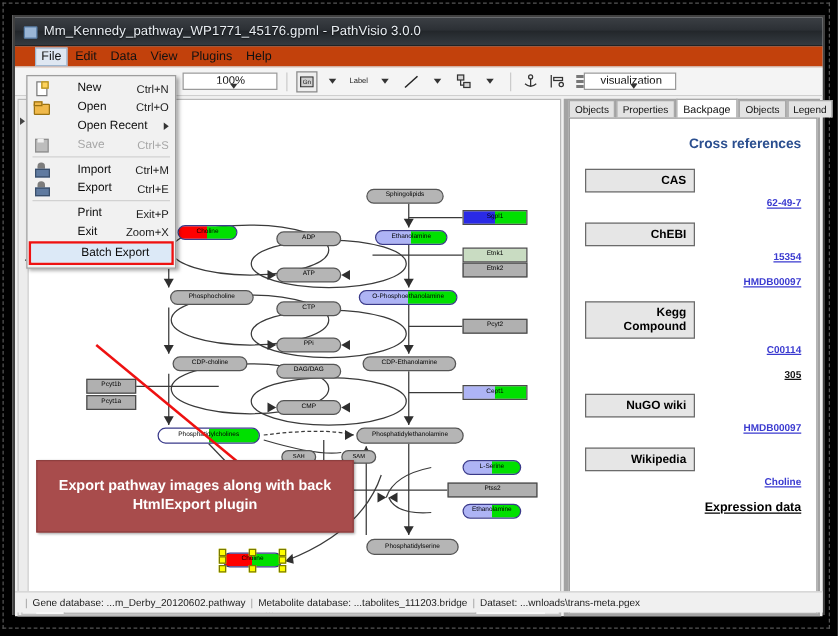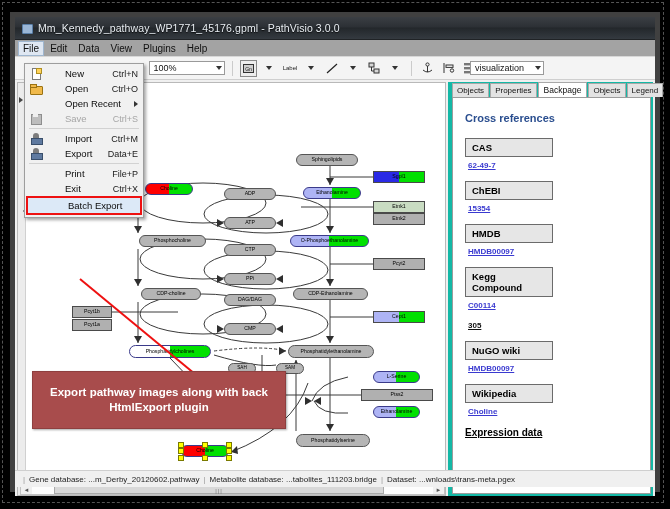--- a/index.html
+++ b/index.html
@@ -5,46 +5,46 @@
   html,body{margin:0;padding:0;background:#000;}
   body{width:670px;height:509px;overflow:hidden;font-family:"Liberation Sans",sans-serif;}
 
   #shot{position:relative;width:670px;height:509px;background:#000;}
 
   
   .outer-dash{position:absolute;left:2px;top:2px;width:662px;height:501px;border:1px dashed #555;box-sizing:border-box;}
 
   
   .window{position:absolute;left:10px;top:12px;width:650px;height:480px;background:#f0f0f0;
-          border:5px solid #404040;box-sizing:border-box;box-shadow:0 0 3px #000;}
+          border:2px solid #404040;box-sizing:border-box;box-shadow:0 0 3px #000;}
 
   
   .titlebar{position:relative;height:22px;
      background:linear-gradient(to bottom,#3b3f44 0%,#2c3035 45%,#23272b 50%,#343a40 100%);
      border-bottom:1px solid #202326;}
   .titlebar .tb-inner{display:flex;align-items:center;height:22px;padding-left:6px;}
   .tb-icon{width:12px;height:12px;margin-right:5px;position:relative;}
   .tb-icon:before{content:"";position:absolute;left:1px;top:2px;width:9px;height:8px;
       background:#9ab6d6;border:1px solid #5a7fa8;border-radius:1px;}
   .tb-title{font-size:10.5px;color:#e9eef3;white-space:nowrap;letter-spacing:.1px;
       text-shadow:0 1px 1px rgba(0,0,0,.8);}
 
   
-  .menubar{height:16px;background:#a3a3a3;border-bottom:1px solid #d7d7d7;
-     display:flex;align-items:flex-end;padding-left:3px;}
+  .menubar{height:16px;background:#c2410c;border-bottom:1px solid #d7d7d7;
+     display:flex;align-items:flex-end;padding-left:16px;}
   .menubar .mi{font-size:10px;color:#111;padding:1px 5px;margin-right:1px;line-height:13px;}
   .menubar .mi.active{background:#dfe7f2;border:1px solid #9fb6cf;padding:0px 4px;}
 
   
   .toolbar{height:22px;background:#f4f4f4;border-bottom:1px solid #cfcfcf;
       display:flex;align-items:center;padding-left:6px;gap:4px;position:relative;}
   .tb-sep{width:1px;height:15px;background:#cbcbcb;margin:0 3px;}
   .zoom-lab{font-size:9px;color:#111;margin-left:98px;}
   .combo{height:14px;background:#fff;border:1px solid #9a9a9a;display:flex;align-items:center;
-      justify-content:space-between;font-size:9px;color:#111;padding:0 2px 0 4px;box-sizing:border-box;}
+      justify-content:space-between;font-size:9px;color:#111;padding:0 2px 0 4px;box-sizing:border-box;flex-direction:column;}
   .combo .cv{white-space:nowrap;overflow:hidden;}
   .caret{width:0;height:0;border-left:3px solid transparent;border-right:3px solid transparent;
       border-top:4px solid #333;margin-left:4px;}
   .tbtn{width:15px;height:15px;border:1px solid transparent;display:flex;align-items:center;
       justify-content:center;font-size:8px;color:#222;position:relative;}
   .tbtn.framed{border:1px solid #8a8a8a;background:#eee;}
   .mini-caret{width:0;height:0;border-left:3px solid transparent;border-right:3px solid transparent;
       border-top:4px solid #333;}
   .lbl-btn{font-size:6px;color:#222;}
 
@@ -104,21 +104,21 @@
       display:flex;flex-direction:column;align-items:center;justify-content:center;
       color:#fff;font-weight:bold;font-size:11.5px;line-height:15px;text-align:center;
       box-shadow:1px 1px 2px rgba(0,0,0,.35);z-index:20;}
   .callout .hl{color:#69e04a;}
 
   
   .selnode{position:absolute;z-index:25;}
   .handle{position:absolute;width:4px;height:4px;background:#ffff00;border:1px solid #7a7a00;}
 
   
-  .side{position:relative;width:205px;margin:2px 2px 0 1px;background:#14b8a6;}
+  .side{position:relative;width:205px;margin:2px 2px 0 1px;background:#a3a3a3;text-align:right;}
   .tabs{display:flex;align-items:flex-end;height:15px;padding-left:4px;gap:1px;}
   .tab{font-size:8px;color:#111;background:#e3e3e3;border:1px solid #a8a8a8;border-bottom:none;
       padding:1px 4px 1px 4px;line-height:11px;}
   .tab.sel{background:#fff;font-size:8.5px;padding:2px 5px 2px 5px;position:relative;top:1px;}
   .sidebody{position:absolute;left:4px;right:2px;top:15px;bottom:2px;background:#fff;
       border:1px solid #9c9c9c;box-sizing:border-box;overflow:hidden;}
   .side-inner{padding:10px 12px 0 12px;}
   .xref-title{color:#2a4e8f;font-weight:bold;font-size:11px;margin:4px 0 14px 0;}
   .xr-box{background:#e6e6e6;border:1px solid #6b6b6b;font-weight:bold;font-size:9.5px;color:#000;
       padding:3px 6px;width:88px;box-sizing:border-box;}
@@ -410,21 +410,20 @@
         <div class="sidebody">
           <div class="side-inner">
             <div class="xref-title">Cross references</div>
 
             <div class="xr-box">CAS</div>
             <a class="xr-link">62-49-7</a>
 
             <div class="xr-box">ChEBI</div>
             <a class="xr-link">15354</a>
 
-            <div class="xr-box">HMDB</div>
             <a class="xr-link">HMDB00097</a>
 
             <div class="xr-box">Kegg Compound</div>
             <a class="xr-link">C00114</a>
 
             <span class="xr-plain">305</span>
 
             <div class="xr-box">NuGO wiki</div>
             <a class="xr-link">HMDB00097</a>
 
@@ -482,32 +481,32 @@
             <span class="ic ic-port"></span>
           </span>
         <span class="fm-lab">Import</span>
         <span class="fm-acc">Ctrl+M</span>
       </div>
       <div class="fm-row">
         <span class="fm-ico">
             <span class="ic ic-port"></span>
           </span>
         <span class="fm-lab">Export</span>
-        <span class="fm-acc">Data+E</span>
+        <span class="fm-acc">Ctrl+E</span>
       </div>
       <div class="fm-div"></div>
       <div class="fm-row">
         <span class="fm-ico"></span>
         <span class="fm-lab">Print</span>
-        <span class="fm-acc">File+P</span>
+        <span class="fm-acc">Exit+P</span>
       </div>
       <div class="fm-row">
         <span class="fm-ico"></span>
         <span class="fm-lab">Exit</span>
-        <span class="fm-acc">Ctrl+X</span>
+        <span class="fm-acc">Zoom+X</span>
       </div>
       <div class="fm-highlight-box">
         <div class="fm-row highlight">
           <span class="fm-ico"></span>
           <span class="fm-lab">Batch Export</span>
         </div>
       </div>
     </div>
 
   </div>

